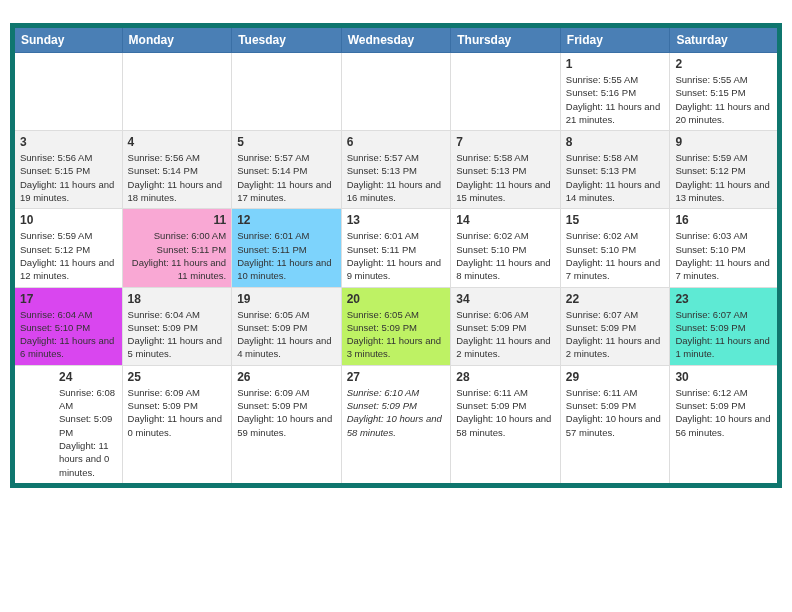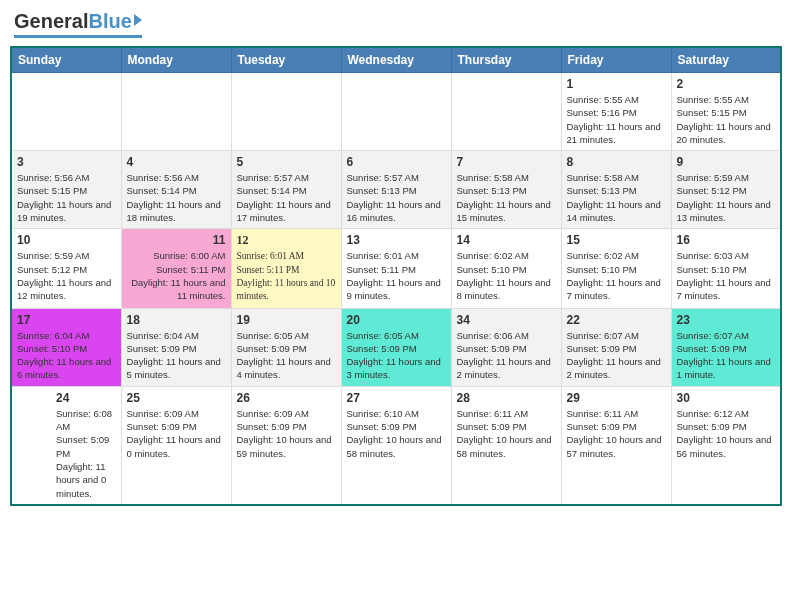--- a/index.html
+++ b/index.html
@@ -55,21 +55,21 @@
       font-weight: normal;
       color: #333;
     }
     .location {
       font-size: 14px;
       color: #555;
     }
     .calendar {
       width: 100%;
       border-collapse: collapse;
-      border: 2px solid #0f766e;
+      border: 5px solid #0f766e;
     }
     .calendar th {
       background: #4a7fb5;
       color: #fff;
       font-size: 12px;
       font-weight: bold;
       padding: 5px 6px;
       text-align: left;
       border: 1px solid #3a6fa5;
     }
@@ -102,25 +102,20 @@
     }
     .empty-cell {
       background: #fff !important;
     }
   </style>
 </head>
 <body>
 
 <div class="header">
   <div class="logo">
-    <div class="logo-text">
-      <span class="general">General</span>
-      <span class="blue-part">Blue</span>
-      <span class="logo-arrow"></span>
-    </div>
     <div class="logo-line"></div>
   </div>
   <div class="title-block">
     <div class="month-title"></div>
     <div class="location"></div>
   </div>
 </div>
 
 <table class="calendar">
   <thead>
@@ -204,21 +199,21 @@
           <div class="day-info" style="white-space: pre-line;">Sunrise: 5:59 AM
 Sunset: 5:12 PM
 Daylight: 11 hours and 12 minutes.</div>
         </td>
         <td style="background: #f9a8d4; text-align: right;">
           <span class="day-number">11</span>
           <div class="day-info" style="white-space: pre-line;">Sunrise: 6:00 AM
 Sunset: 5:11 PM
 Daylight: 11 hours and 11 minutes.</div>
         </td>
-        <td style="background: #fef9c3; font-family: Liberation Serif, serif;">
+        <td style="background: #7dd3fc;">
           <span class="day-number">12</span>
           <div class="day-info" style="white-space: pre-line;">Sunrise: 6:01 AM
 Sunset: 5:11 PM
 Daylight: 11 hours and 10 minutes.</div>
         </td>
         <td style="background: rgb(255, 255, 255);">
           <span class="day-number">13</span>
           <div class="day-info" style="white-space: pre-line;">Sunrise: 6:01 AM
 Sunset: 5:11 PM
 Daylight: 11 hours and 9 minutes.</div>
@@ -254,21 +249,21 @@
           <div class="day-info" style="white-space: pre-line;">Sunrise: 6:04 AM
 Sunset: 5:09 PM
 Daylight: 11 hours and 5 minutes.</div>
         </td>
         <td style="background: rgb(242, 242, 242);">
           <span class="day-number">19</span>
           <div class="day-info" style="white-space: pre-line;">Sunrise: 6:05 AM
 Sunset: 5:09 PM
 Daylight: 11 hours and 4 minutes.</div>
         </td>
-        <td style="background: #5eead4;">
+        <td style="background: #bef264;">
           <span class="day-number">20</span>
           <div class="day-info" style="white-space: pre-line;">Sunrise: 6:05 AM
 Sunset: 5:09 PM
 Daylight: 11 hours and 3 minutes.</div>
         </td>
         <td style="background: rgb(242, 242, 242);">
           <span class="day-number">34</span>
           <div class="day-info" style="white-space: pre-line;">Sunrise: 6:06 AM
 Sunset: 5:09 PM
 Daylight: 11 hours and 2 minutes.</div>
@@ -300,21 +295,21 @@
 Daylight: 11 hours and 0 minutes.</div>
         </td>
         <td style="background: rgb(255, 255, 255);">
           <span class="day-number">26</span>
           <div class="day-info" style="white-space: pre-line;">Sunrise: 6:09 AM
 Sunset: 5:09 PM
 Daylight: 10 hours and 59 minutes.</div>
         </td>
         <td style="background: rgb(255, 255, 255);">
           <span class="day-number">27</span>
-          <div class="day-info" style="white-space: pre-line;">Sunrise: 6:10 AM
+          <div class="day-info" style="white-space: pre-line; font-style: italic;">Sunrise: 6:10 AM
 Sunset: 5:09 PM
 Daylight: 10 hours and 58 minutes.</div>
         </td>
         <td style="background: rgb(255, 255, 255);">
           <span class="day-number">28</span>
           <div class="day-info" style="white-space: pre-line;">Sunrise: 6:11 AM
 Sunset: 5:09 PM
 Daylight: 10 hours and 58 minutes.</div>
         </td>
         <td style="background: rgb(255, 255, 255);">

